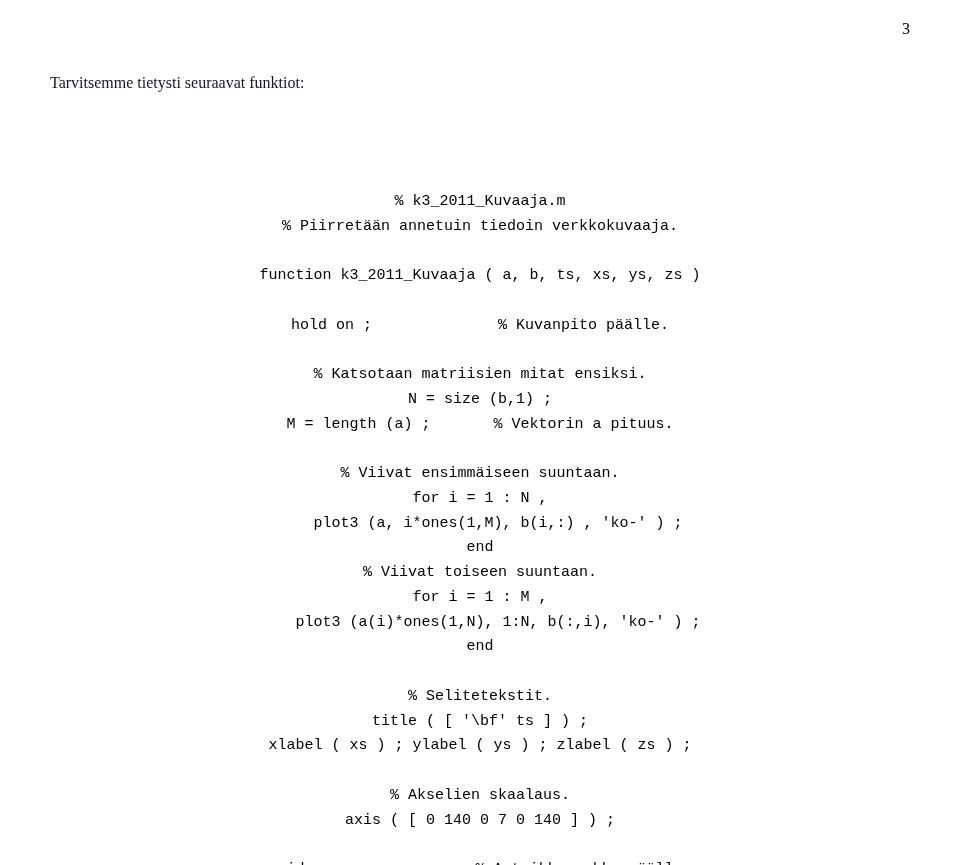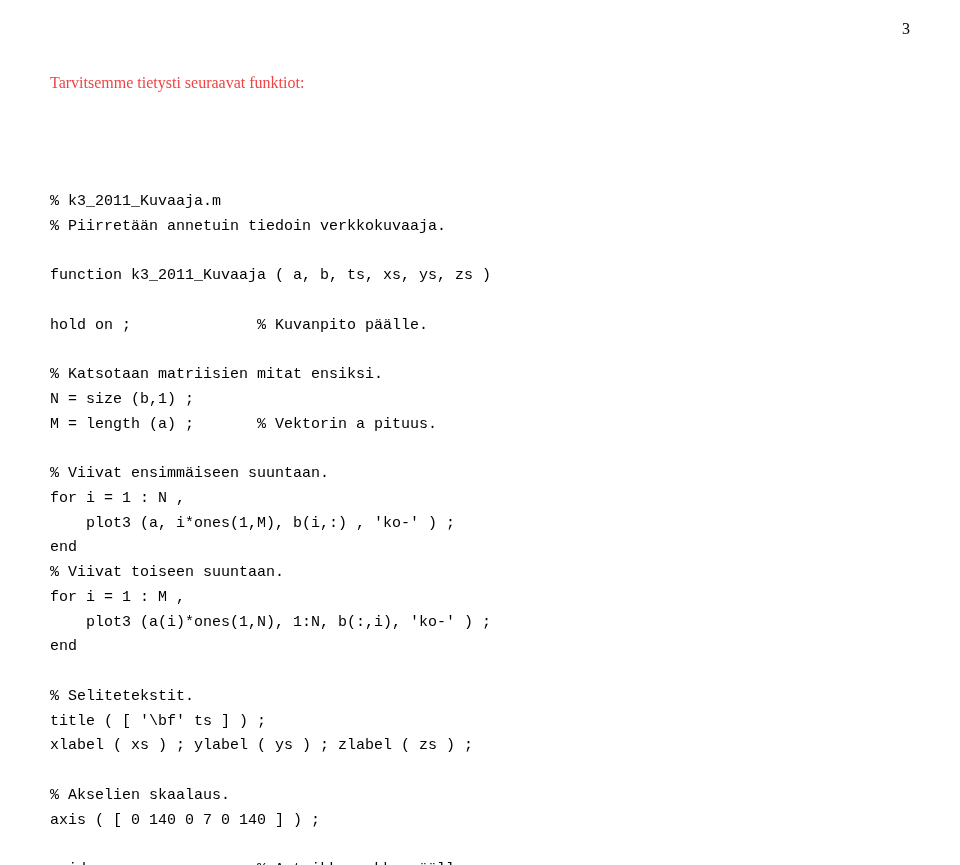--- a/index.html
+++ b/index.html
@@ -37,34 +37,35 @@
 
     .content {
       margin-top: 30px;
       line-height: 1.6;
     }
 
     .intro-text {
       font-family: 'Times New Roman', Times, serif;
       font-size: 16px;
       margin-bottom: 20px;
-      color: #ef4444;
+      color: #0f172a;
     }
 
     .code-block {
       font-family: 'Courier New', Courier, monospace;
       font-size: 15px;
       line-height: 1.65;
       white-space: pre;
       color: #000000;
     }
 
     .code-line {
       display: block;
       white-space: pre;
+      text-align: center;
     }
 
     .empty-line {
       display: block;
       height: 1.65em;
     }
   </style>
 </head>
 <body>
 

